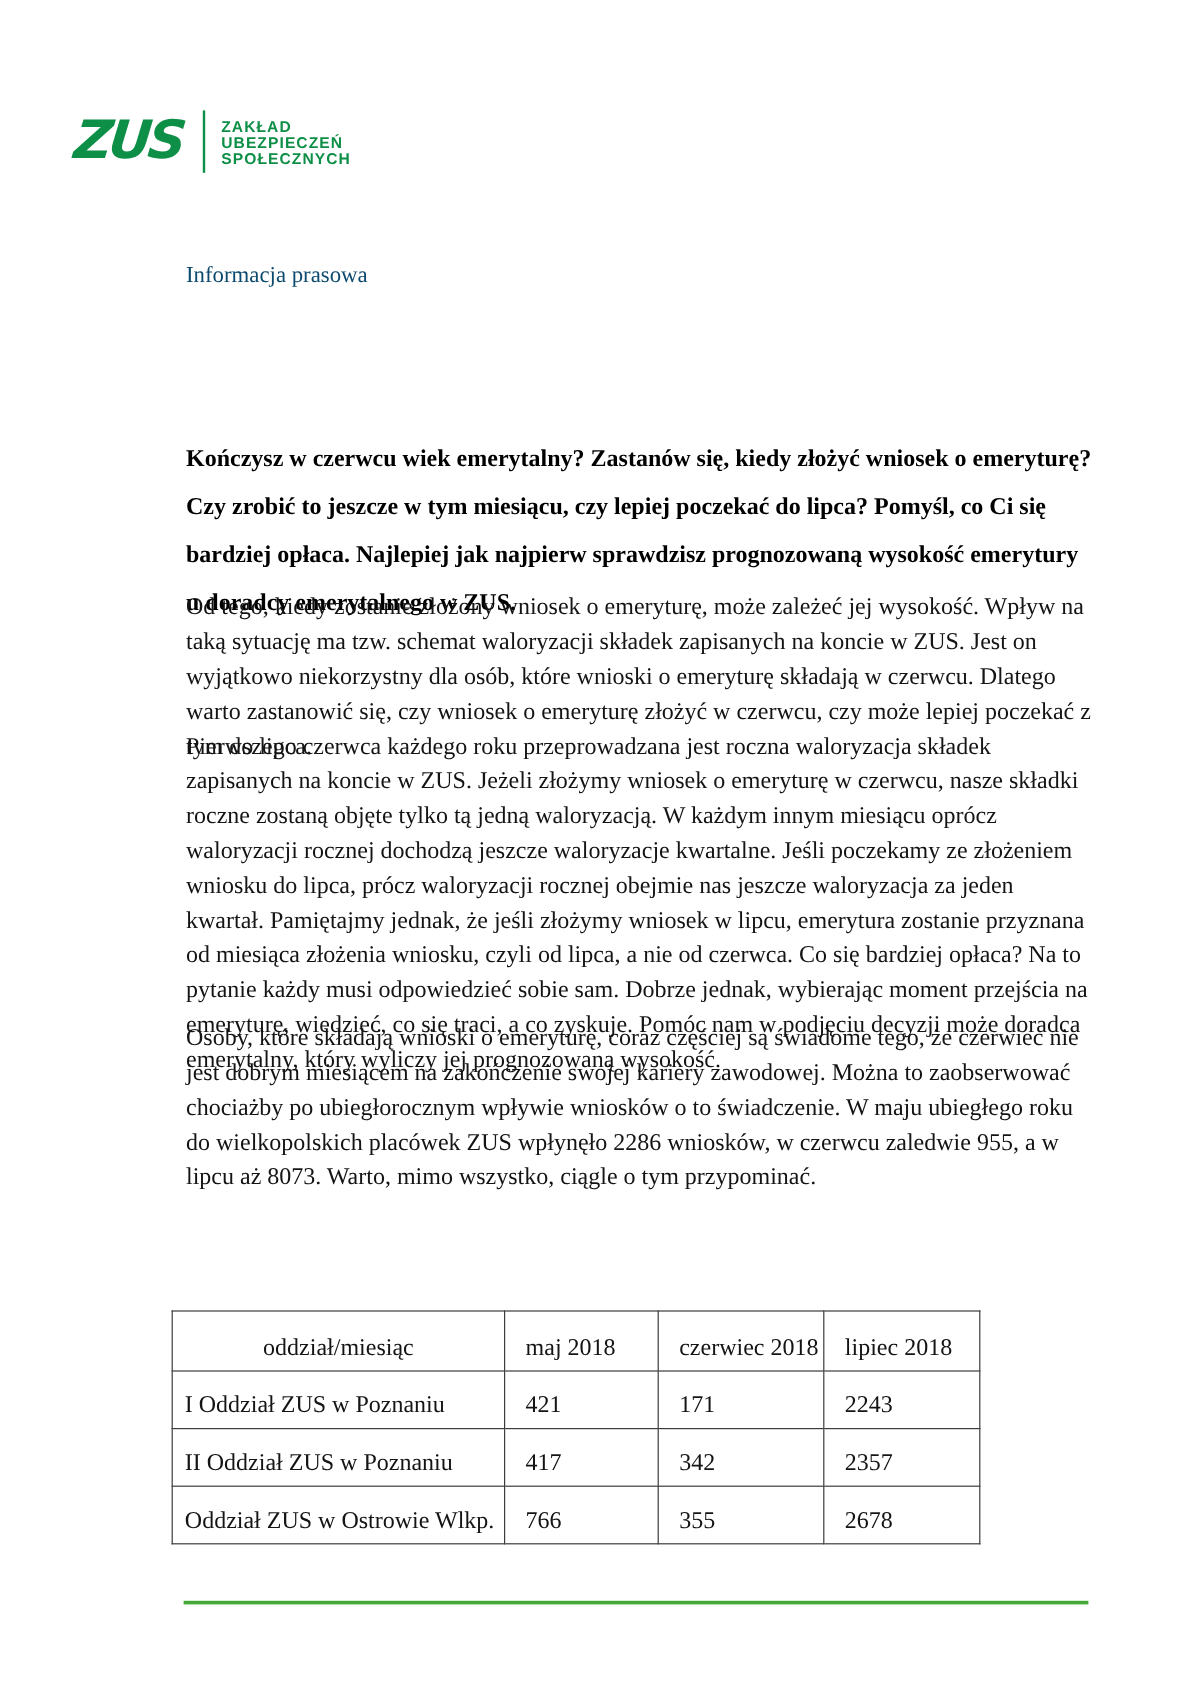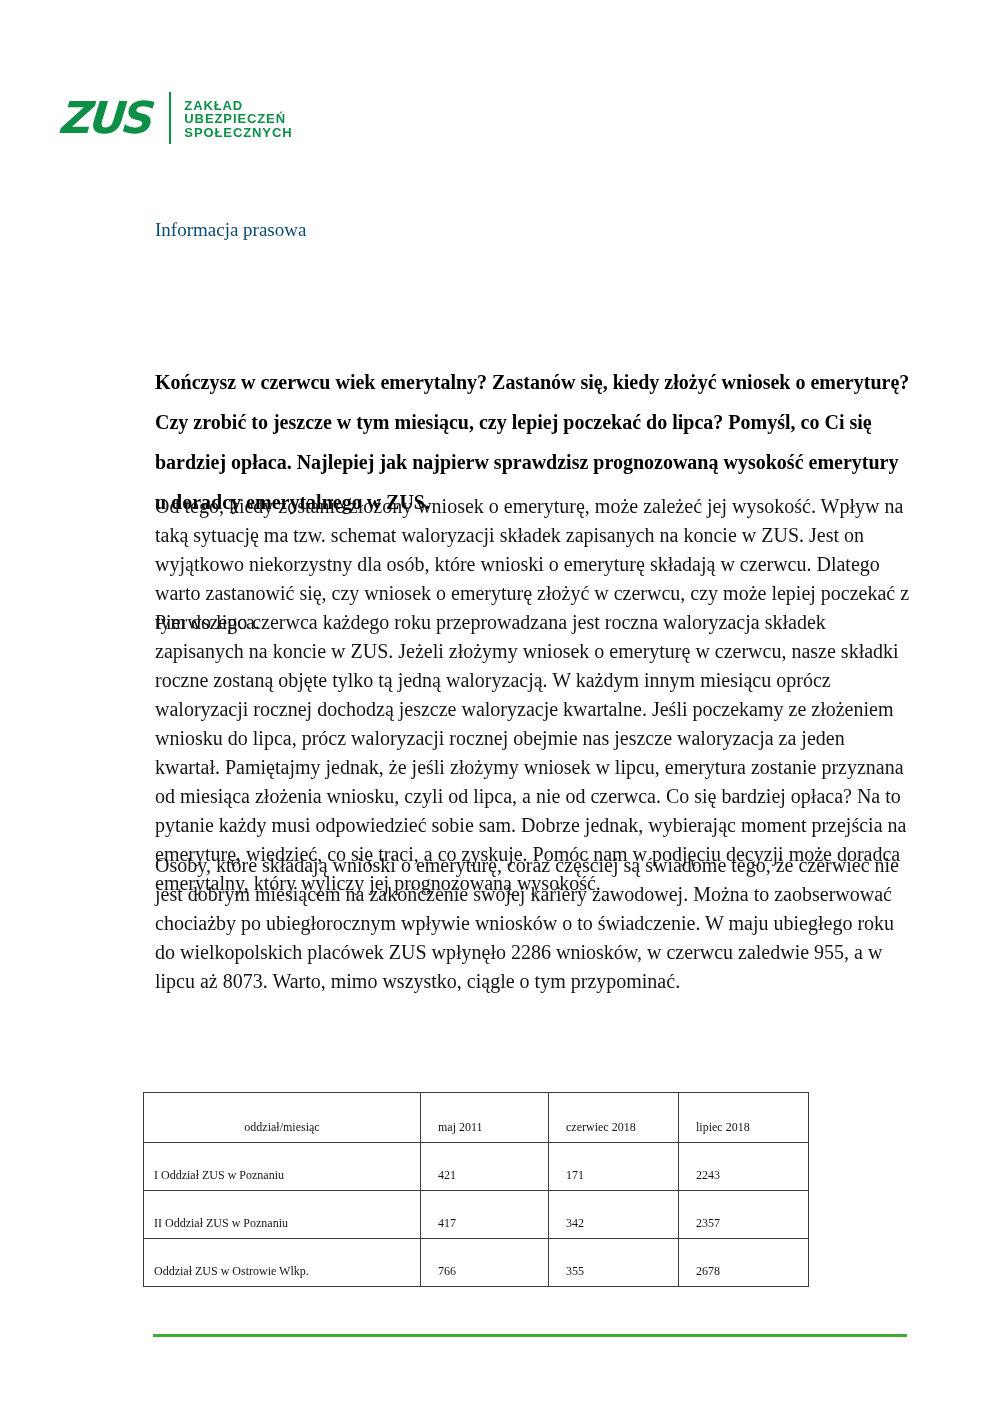--- a/index.html
+++ b/index.html
@@ -89,21 +89,21 @@
   .para2 { top: 608px; }
   .para3 { top: 851px; }
 
   
   table.stats {
     position: absolute;
     left: 143px;
     top: 1092px;
     border-collapse: collapse;
     table-layout: fixed;
-    font-size: 12px;
+    font-size: 20px;
     color: #141414;
   }
   table.stats th, table.stats td {
     border: 1px solid #3c3c3c;
     font-weight: normal;
     vertical-align: bottom;
     padding: 0 4px 7px 17px;
     text-align: left;
     overflow: hidden;
     white-space: nowrap;
@@ -154,21 +154,21 @@
   <table class="stats">
     <colgroup>
       <col class="col-label">
       <col class="col-m1">
       <col class="col-m2">
       <col class="col-m3">
     </colgroup>
     <tbody>
       <tr>
         <th class="corner">oddział/miesiąc</th>
-        <th>maj 2011</th>
+        <th>maj 2018</th>
         <th>czerwiec 2018</th>
         <th>lipiec 2018</th>
       </tr>
       <tr>
         <td class="rowlabel">I Oddział ZUS w Poznaniu</td>
         <td>421</td>
         <td>171</td>
         <td>2243</td>
       </tr>
       <tr>

